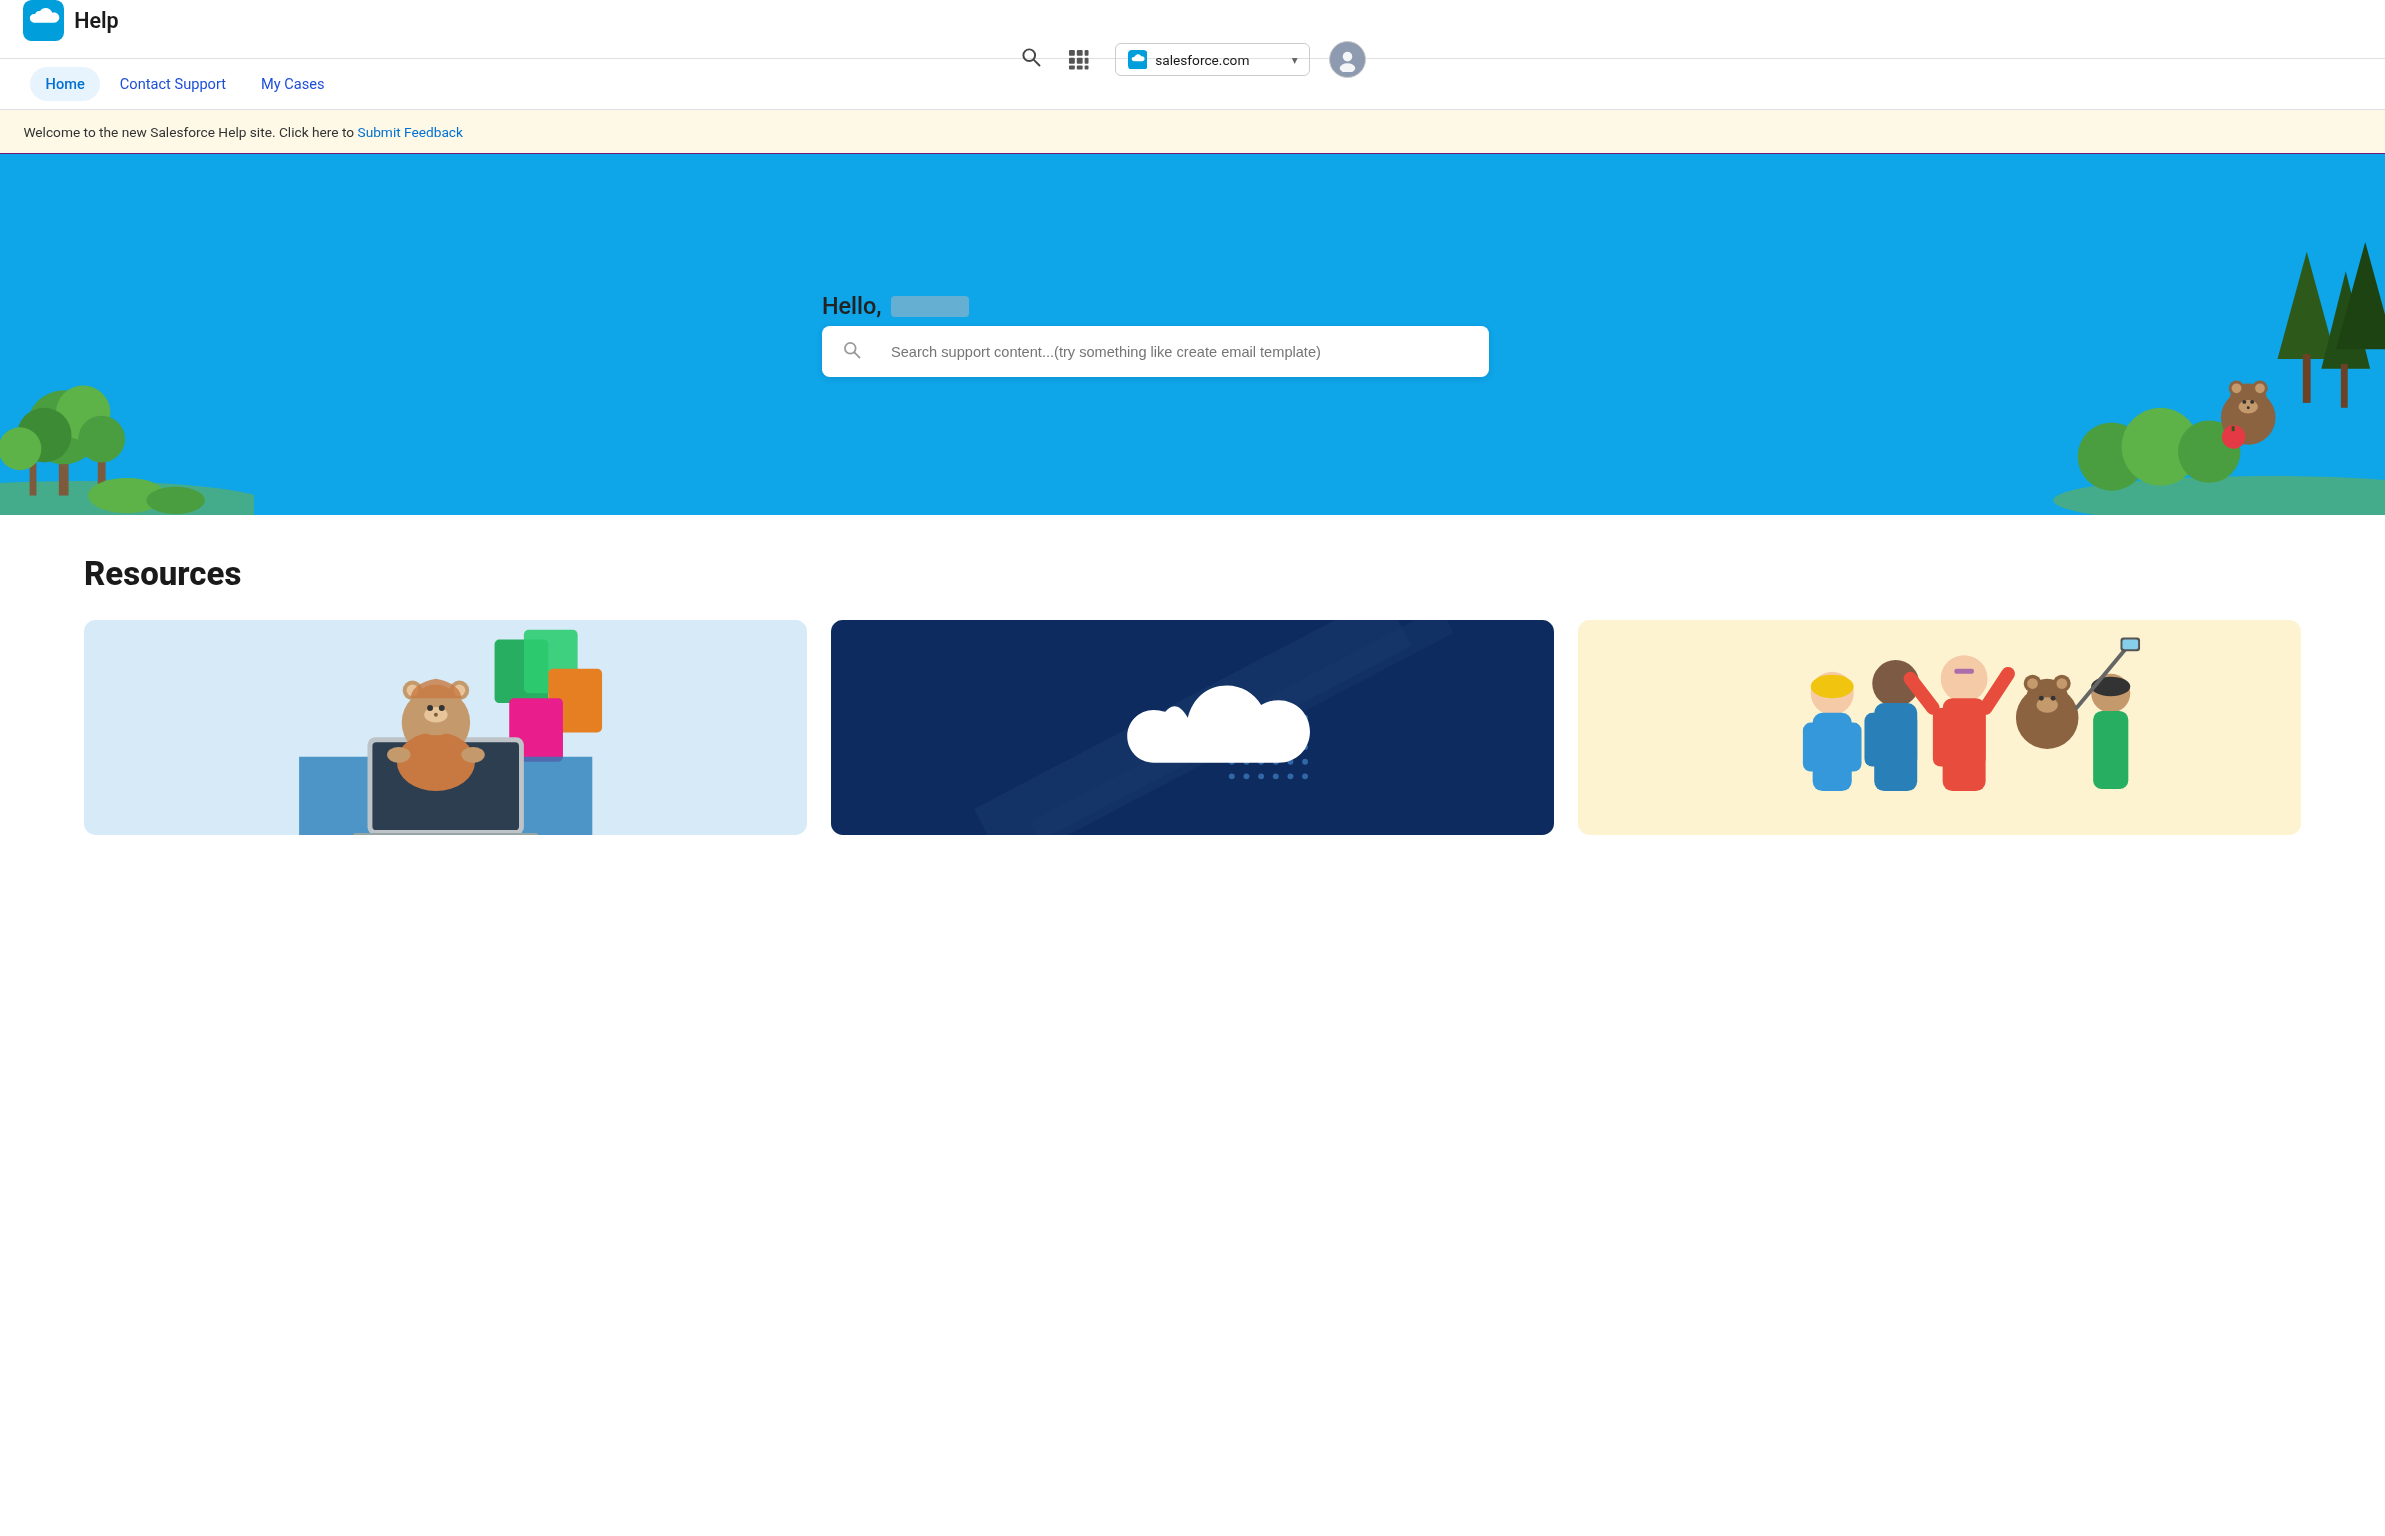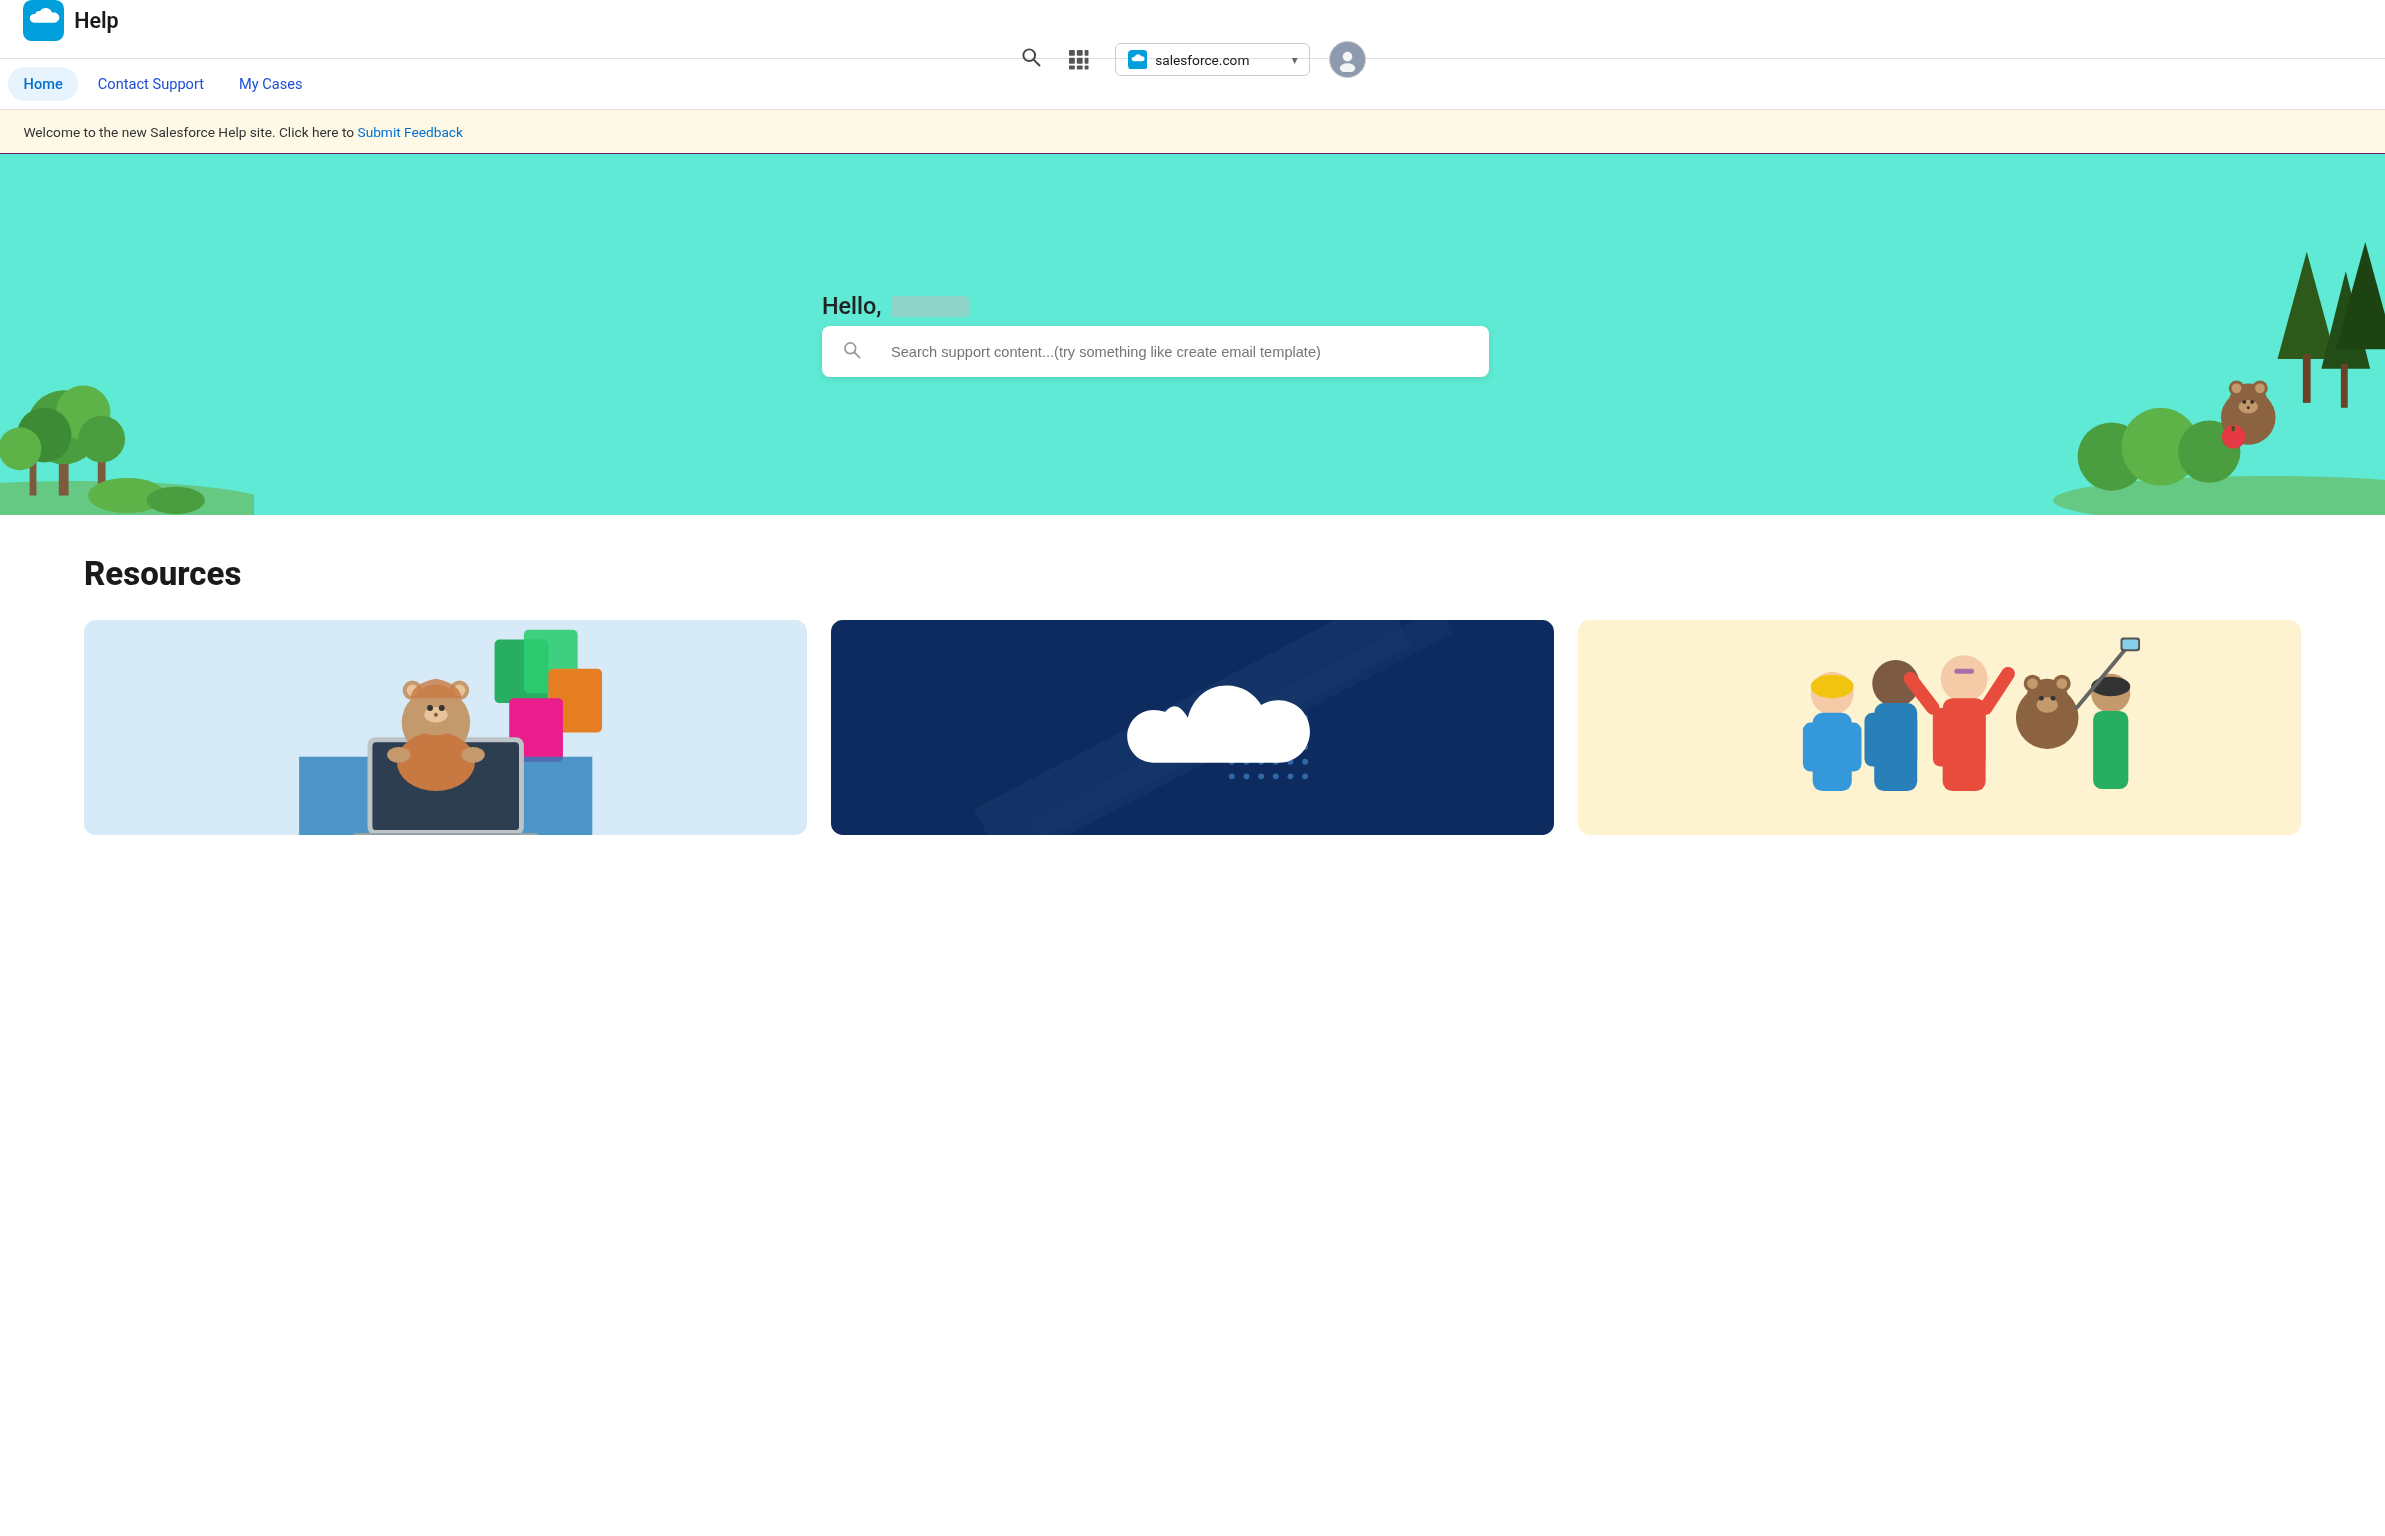--- a/index.html
+++ b/index.html
@@ -84,21 +84,21 @@
       align-items: center;
       justify-content: center;
       cursor: pointer;
       border: 1px solid #ccc;
     }
 
     
     .nav {
       display: flex;
       align-items: center;
-      padding: 0 8px;
+      padding: 0 30px;
       height: 51px;
       border-bottom: 1px solid #e0e0e0;
       background: #fff;
       gap: 3.9px;
     }
     .nav-item {
       padding: 7.8px 15.6px;
       font-size: 14.6px;
       cursor: pointer;
       border-radius: 19.5px;
@@ -119,21 +119,21 @@
       color: #333;
       border-bottom: 1px solid #701a75;
     }
     .banner a {
       color: #0070d2;
       text-decoration: none;
     }
 
     
     .hero {
-      background: #5eead4;
+      background: #0ea5e9;
       position: relative;
       overflow: hidden;
       height: 361px;
       display: flex;
       flex-direction: column;
       align-items: center;
       justify-content: center;
     }
     .hero-greeting {
       font-size: 23.4px;

